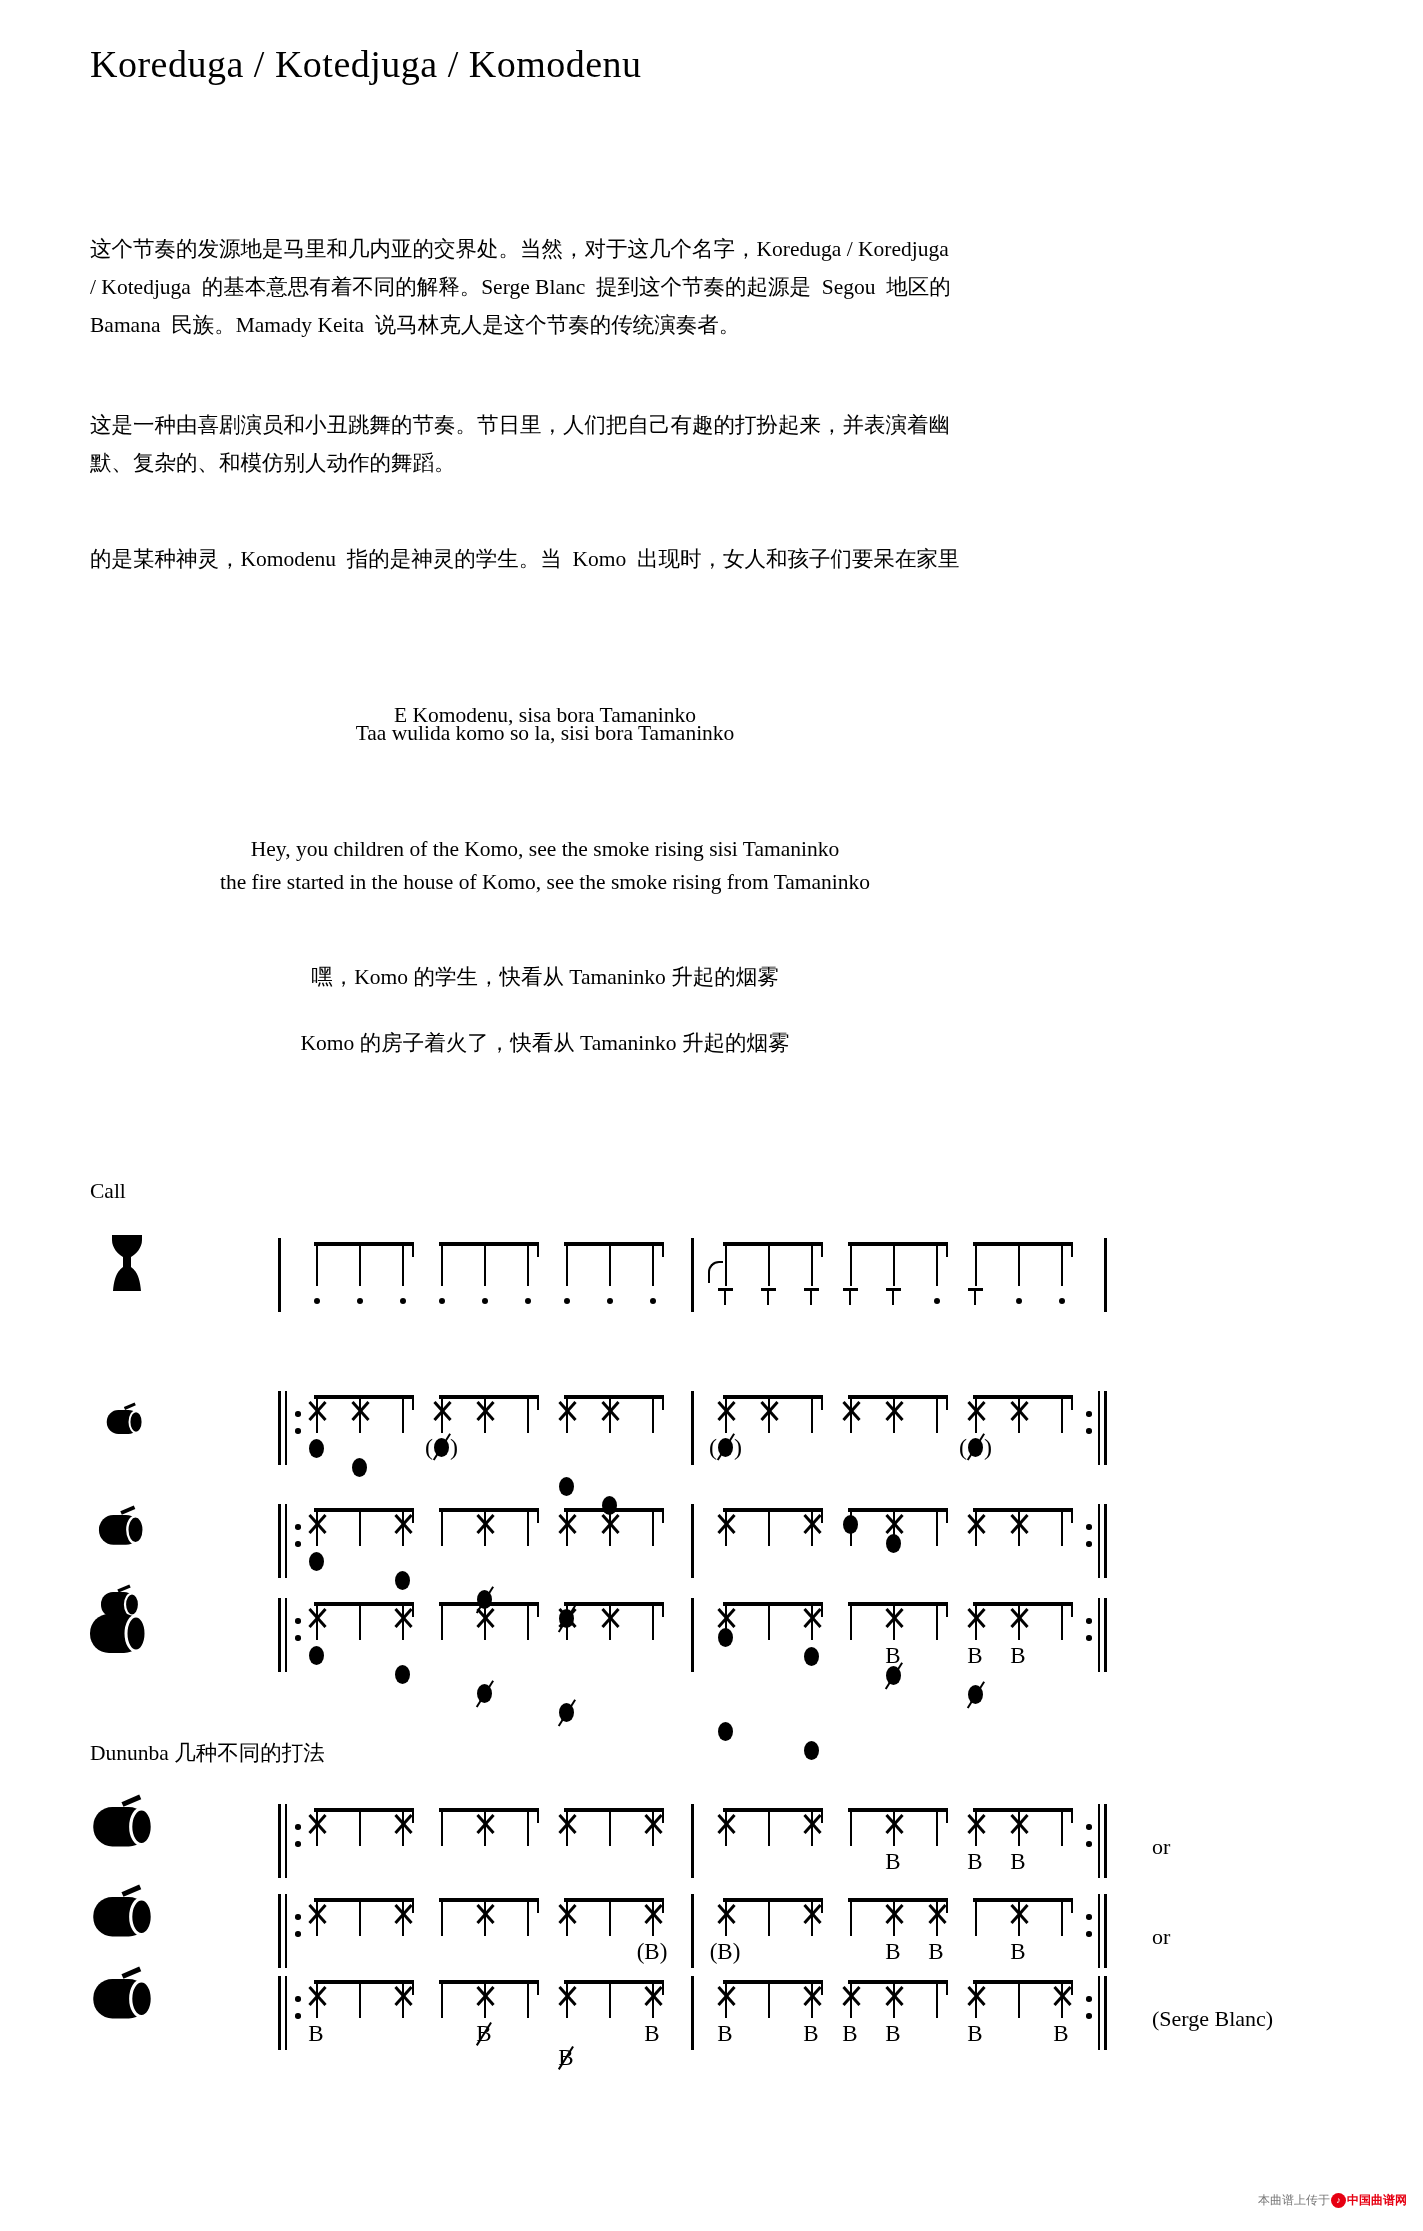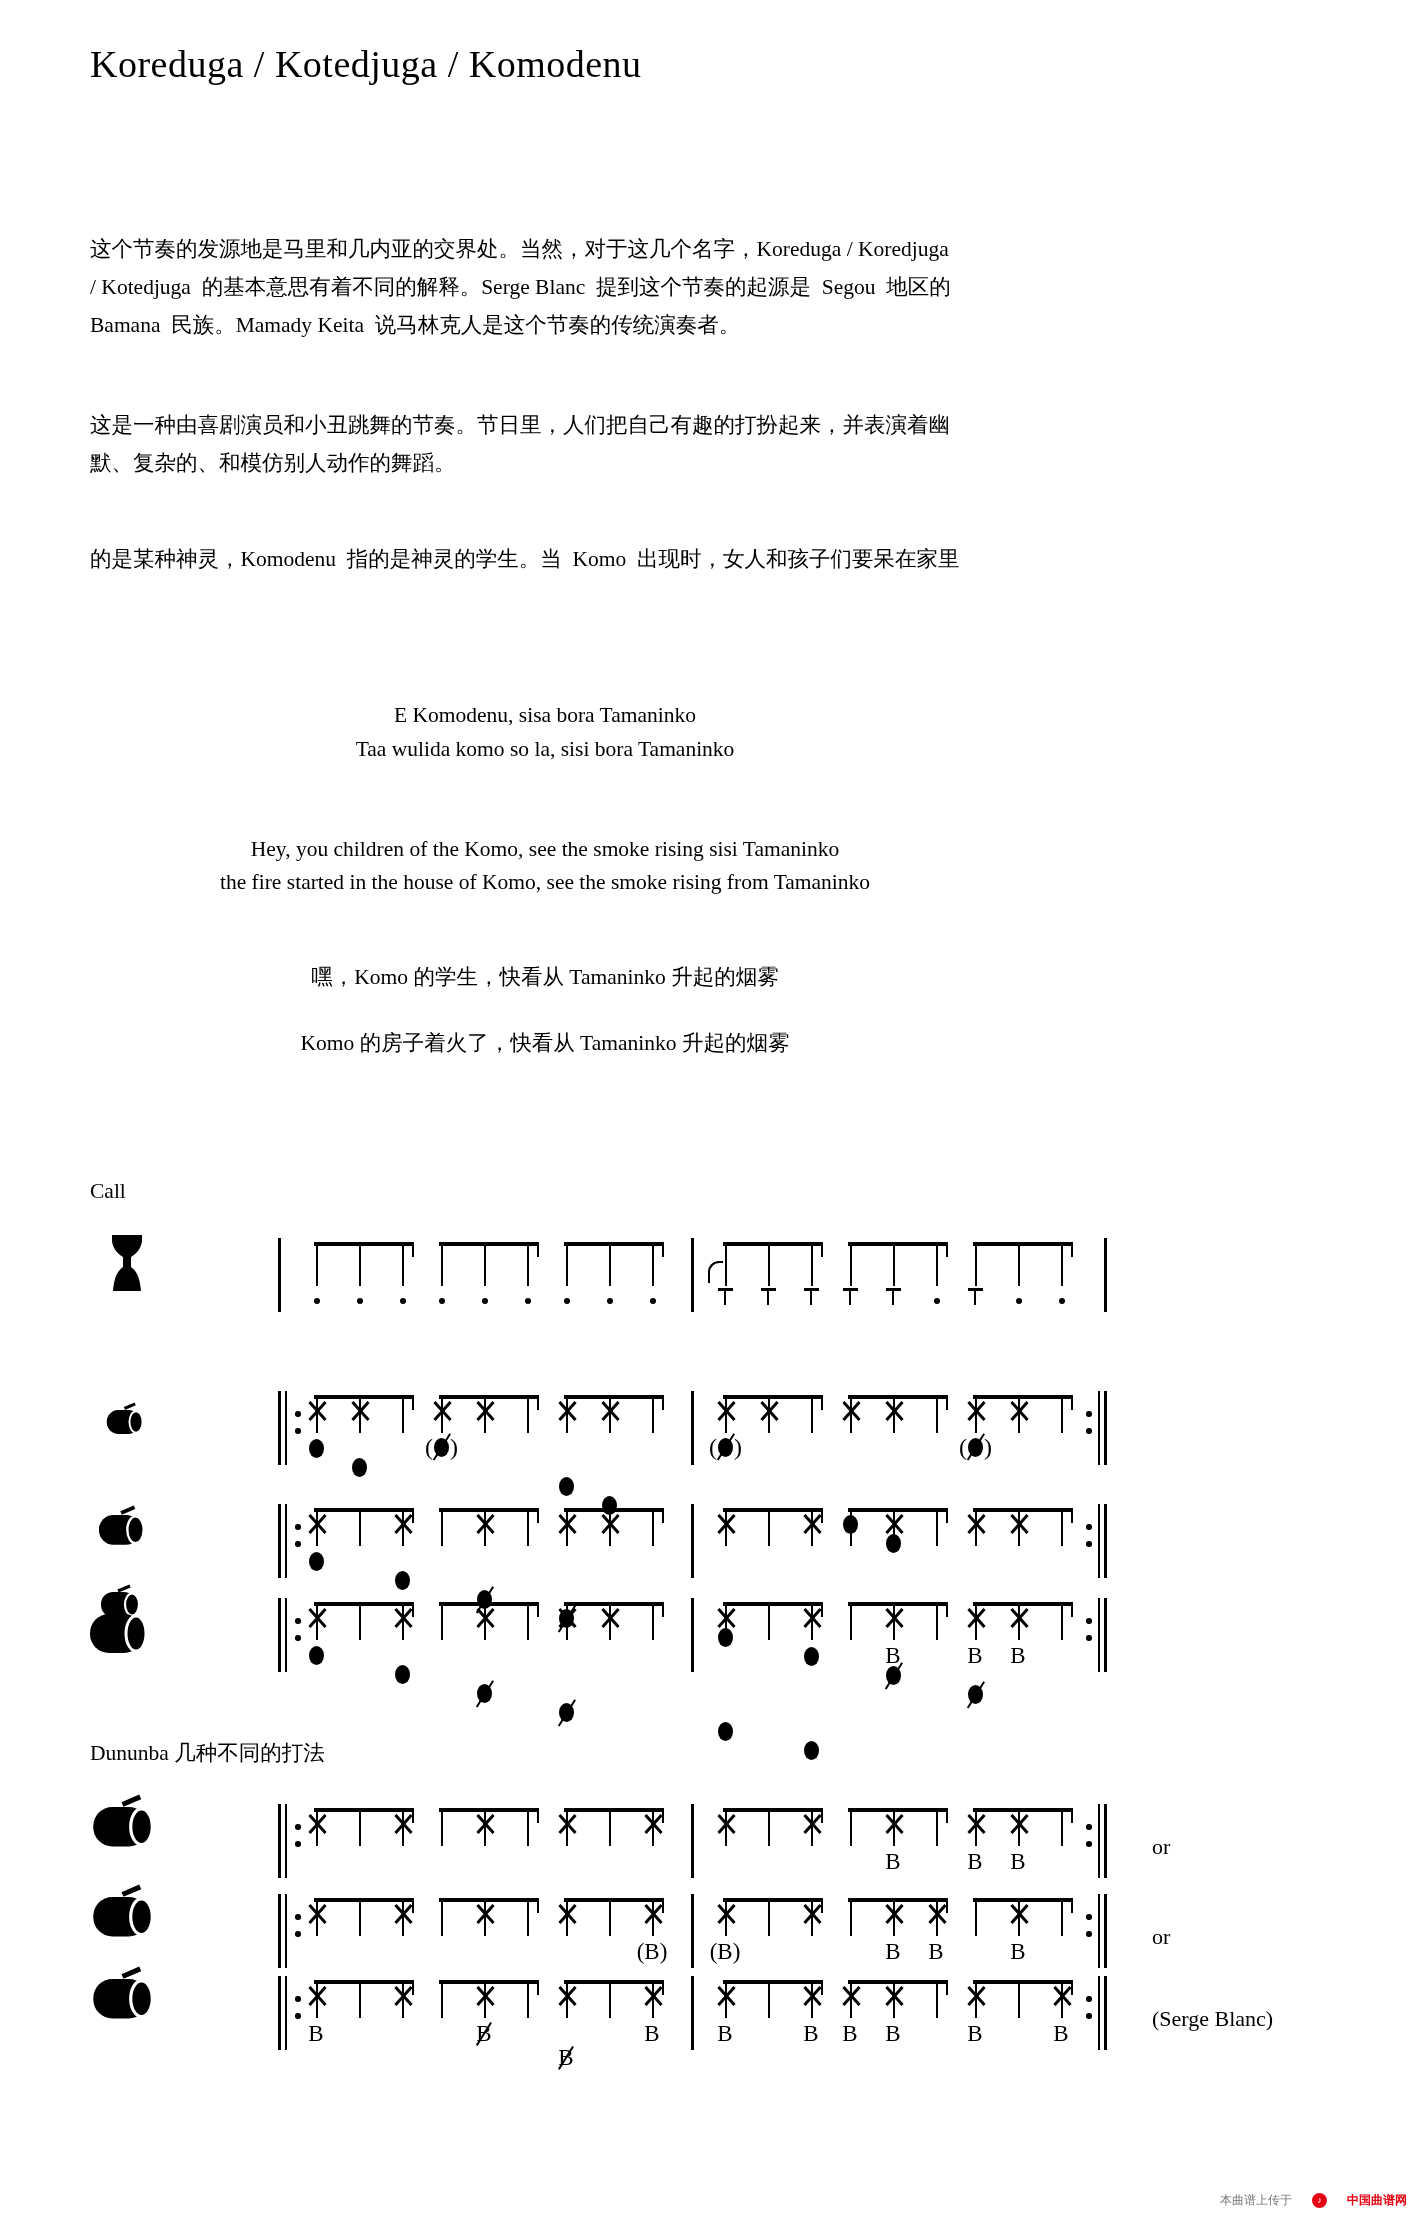--- a/index.html
+++ b/index.html
@@ -33,21 +33,21 @@
   .sbwrap{position:relative;width:17px;height:24px;text-align:center;}
   .dotsym{width:6px;height:6px;border-radius:50%;background:#000;}
   .tsym{width:15px;height:17px;}
   .tsym::before{content:"";position:absolute;left:0;top:0;width:15px;height:2.8px;background:#000;}
   .tsym::after{content:"";position:absolute;left:6.1px;top:0;width:2.8px;height:17px;background:#000;}
   .hook{position:absolute;width:13px;height:20px;border-left:2.5px solid #000;border-top:2.5px solid #000;border-top-left-radius:11px;}
   .suffix{position:absolute;font-size:22px;line-height:26px;}
   .icon{position:absolute;}
   .icon svg{display:block;width:100%;height:100%;}
   
-  .footer{position:absolute;right:16px;top:2192px;display:flex;align-items:center;gap:20px;
+  .footer{position:absolute;right:16px;top:2192px;display:flex;align-items:center;gap:1px;
           font-family:"Liberation Sans","DejaVu Sans",sans-serif;font-size:12px;}
   .fprefix{color:#777;}
   .flogo{display:inline-flex;align-items:center;justify-content:center;width:15px;height:15px;
          border-radius:50%;background:#e60012;color:#fff;font-size:9px;line-height:15px;}
   .fsite{color:#e60012;font-weight:bold;}
 </style>
 </head>
 <body>
 
 <div class="page">
@@ -63,21 +63,21 @@
     <div>这个节奏的发源地是马里和几内亚的交界处。当然，对于这几个名字，Koreduga / Koredjuga</div>
     <div>/ Kotedjuga  的基本意思有着不同的解释。Serge Blanc  提到这个节奏的起源是  Segou  地区的</div>
     <div>Bamana  民族。Mamady Keita  说马林克人是这个节奏的传统演奏者。</div>
   </div>
 
   <div class="para" style="top:540px">
     <div>的是某种神灵，Komodenu  指的是神灵的学生。当  Komo  出现时，女人和孩子们要呆在家里</div>
   </div>
 
   <div class="lyric" style="top:700px">E Komodenu, sisa bora Tamaninko</div>
-  <div class="lyric" style="top:734px">Taa wulida komo so la, sisi bora Tamaninko</div>
+  <div class="lyric" style="top:718px">Taa wulida komo so la, sisi bora Tamaninko</div>
   <div class="lyric" style="top:834px">Hey, you children of the Komo, see the smoke rising sisi Tamaninko</div>
   <div class="lyric" style="top:867px">the fire started in the house of Komo, see the smoke rising from Tamaninko</div>
   <div class="lyric" style="top:962px">嘿，Komo  的学生，快看从  Tamaninko 升起的烟雾</div>
   <div class="lyric" style="top:1028px">Komo  的房子着火了，快看从  Tamaninko 升起的烟雾</div>
 
   <div class="seclabel" style="top:1176px">Call</div>
   <div class="seclabel" style="top:1738px">Dununba  几种不同的打法</div>
 
   <div id="notation">
       <div class="nrow" style="top: 1242px;">

